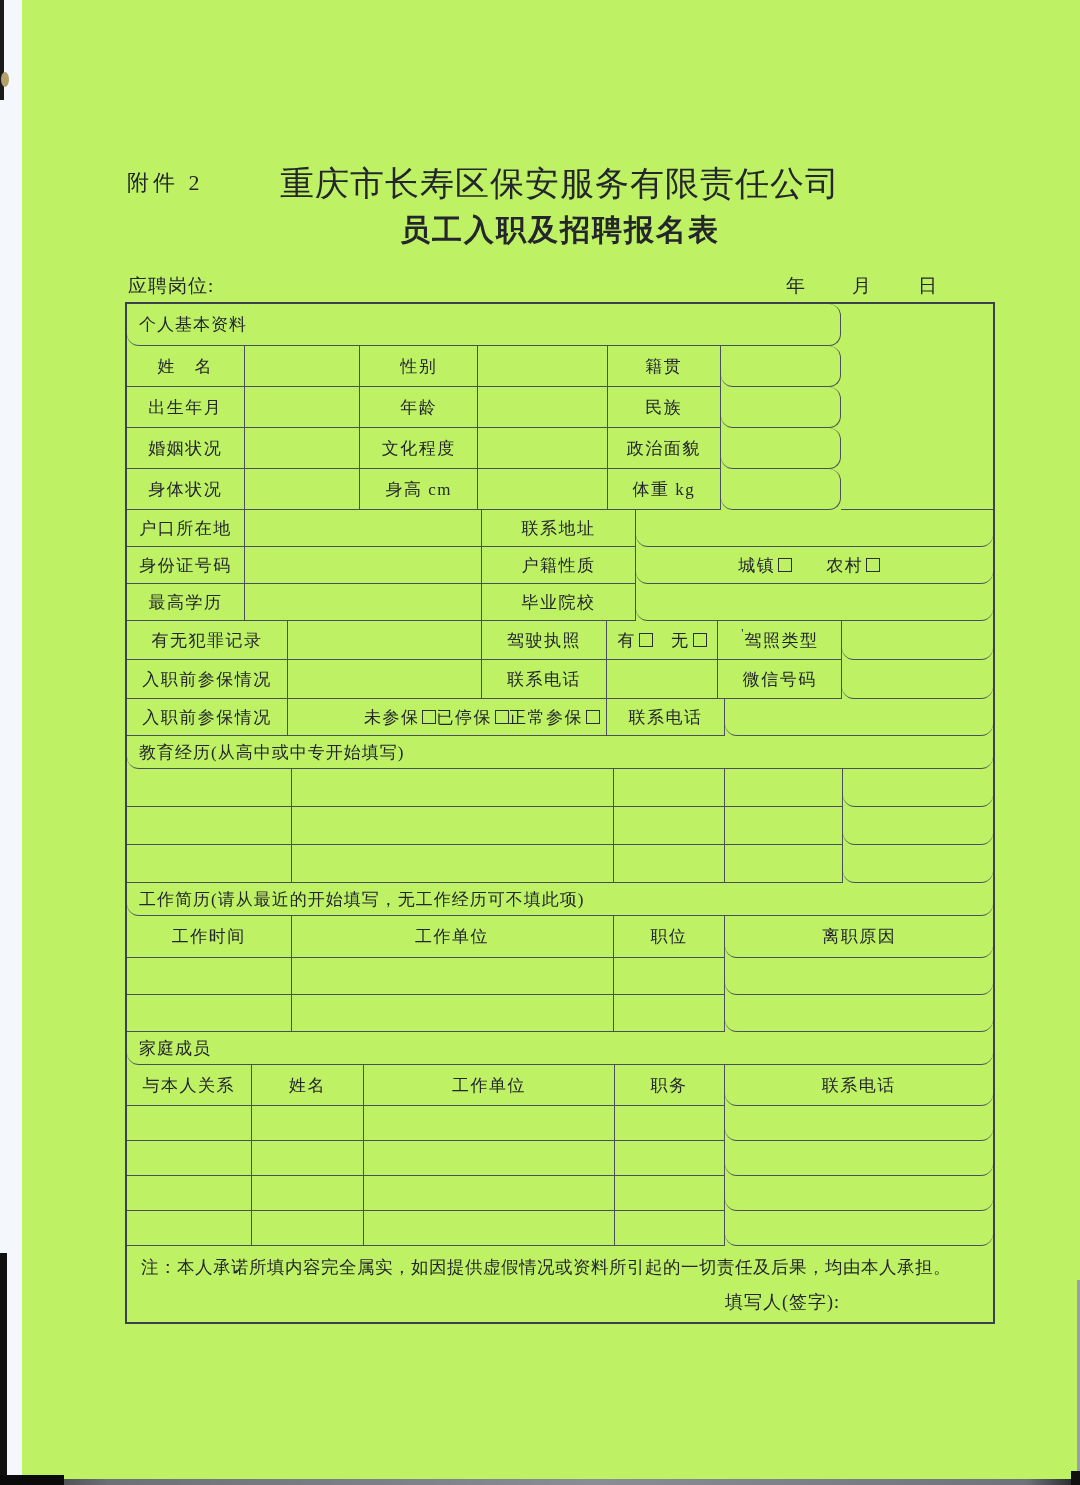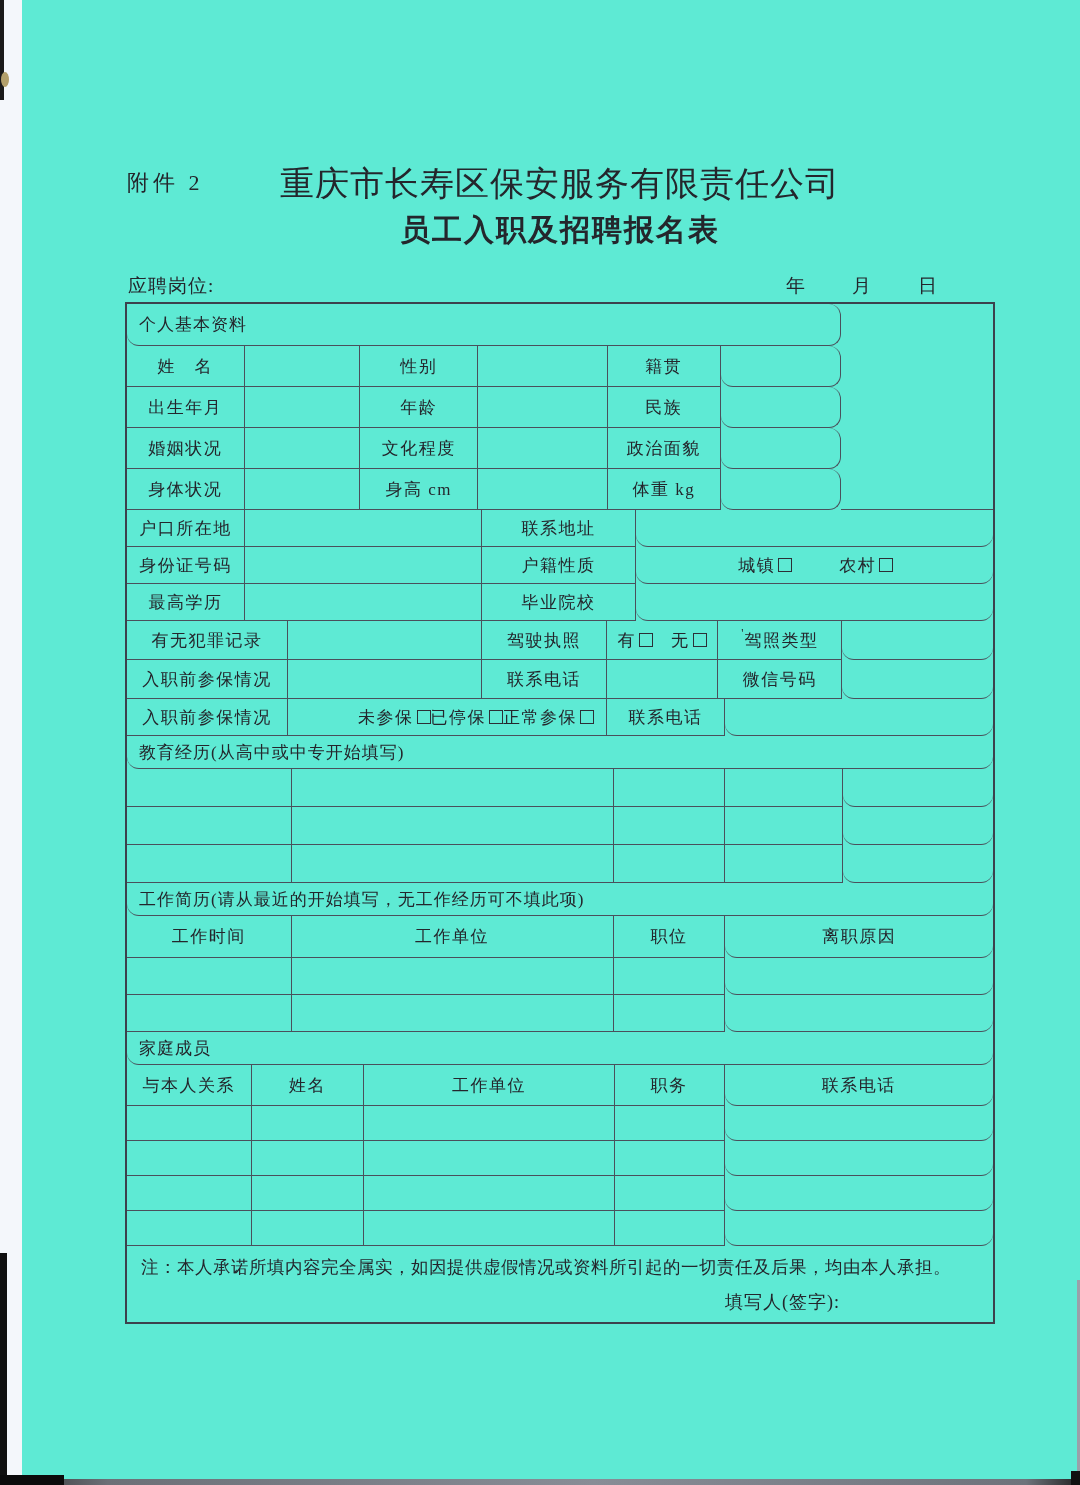--- a/index.html
+++ b/index.html
@@ -1,21 +1,21 @@
 <!DOCTYPE html>
 <html><head>
 <meta charset="utf-8">
 <style>
   * { box-sizing: border-box; margin: 0; padding: 0; }
   html,body { width:1080px; height:1485px; }
   body {
     font-family: "Liberation Serif", "DejaVu Serif", serif;
     background:#eef1f7; color:#24262c; position:relative; overflow:hidden;
   }
-  .paper { position:absolute; inset:0; background:#5eead4; }
+  .paper { position:absolute; inset:0; background:#bef264; }
   .edge-white-left { position:absolute; left:0; top:0; width:22px; height:100%; background:#f4f7fb; }
   .edge-left-top { position:absolute; left:0; top:0; width:4px; height:100px; background:#1a1a1a; }
   .edge-speck { position:absolute; left:1px; top:72px; width:8px; height:15px; background:#b3a06b; border-radius:50%; }
   .edge-left-bottom { position:absolute; left:0; top:1253px; width:7px; height:232px; background:#101010; }
   .edge-bottom { position:absolute; left:0; bottom:0; width:100%; height:6px; background:linear-gradient(to right,#2b2b2b,#6c7077 10%,#888d96 55%,#6e737b 95%,#222); }
   .edge-bottom-left-block { position:absolute; left:0; bottom:0; width:64px; height:10px; background:#0b0b0b; }
   .edge-right-line { position:absolute; right:0; top:1280px; width:3px; height:205px; background:#9aa0a9; }
   .edge-bottom-right-block { position:absolute; right:0; bottom:0; width:9px; height:14px; background:#101010; }
 
   .doc { position:absolute; left:125px; top:0; width:870px; }
@@ -42,31 +42,31 @@
   .secA { display:flex; }
   .a-left { width:82.4%; display:flex; flex-direction:column; }
   .photo-cell { flex:1; border-bottom:1px solid #4a505b; }
   .rAhead { height:42px; }
   .rA { height:41px; }
   .a-left .w1{width:16.5%} .a-left .w2{width:16.2%} .a-left .w3{width:16.5%}
   .a-left .w4{width:18.2%} .a-left .w5{width:15.8%} .a-left .w6{flex:1}
 
   .rB { height:37px; }
   .rB .b1{width:13.6%} .rB .b2{width:27.4%} .rB .b3{width:17.8%} .rB .b4{flex:1}
-  .hh-opts { justify-content:flex-start; padding-left:102px; gap:47px; }
+  .hh-opts { justify-content:flex-start; padding-left:102px; gap:34px; }
 
   .rC { height:39px; }
   .rC .c1{width:18.6%} .rC .c2{width:22.4%} .rC .c3{width:14.4%}
   .rC .c4{width:12.9%} .rC .c5{width:14.3%} .rC .c6{flex:1}
   .yn-opts { gap:18px; }
   .stray { font-size:12px; align-self:flex-start; margin-top:5px; margin-right:1px; letter-spacing:0; }
 
   .rIns { height:37px; }
   .rIns .i1{width:18.6%} .rIns .i2{width:36.8%} .rIns .i3{width:13.7%} .rIns .i4{flex:1}
-  .ins-opts { justify-content:flex-start; padding-left:70px; }
+  .ins-opts { justify-content:center; padding-left:70px; }
 
   .secHead { height:33px; }
   .rColHead { height:42px; }
   .rEdu { height:38px; }
   .edu .e1{width:19.0%} .edu .e2{width:37.2%} .edu .e3{width:12.9%} .edu .e4{width:13.6%} .edu .e5{flex:1}
 
   .rWork { height:37px; }
   .work .k1{width:19.0%} .work .k2{width:37.2%} .work .k3{width:12.9%} .work .k4{flex:1}
 
   .famHeadRow { height:41px; }

